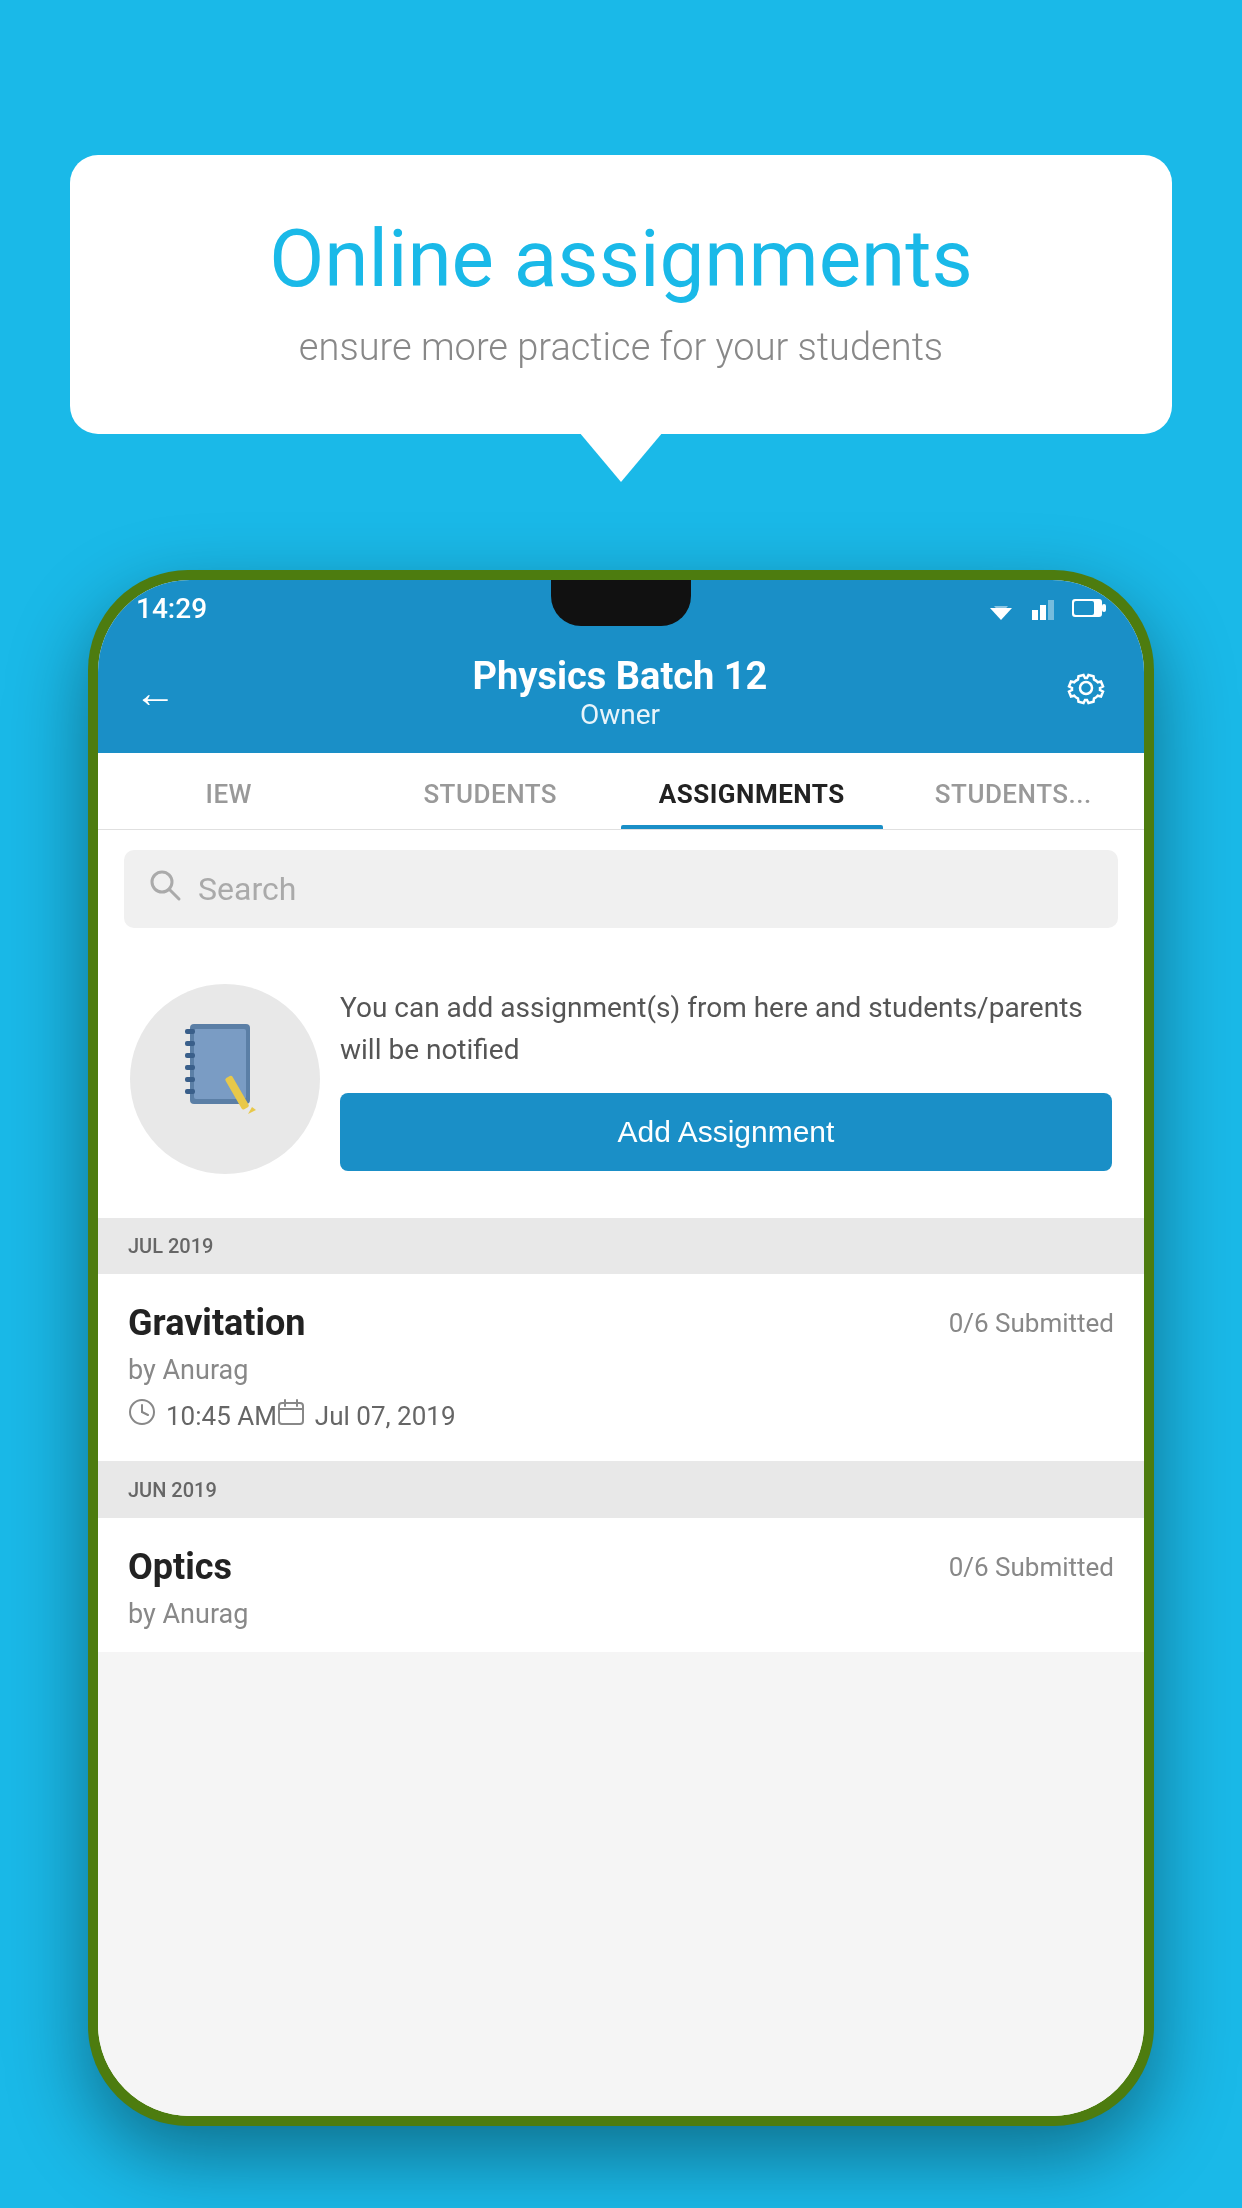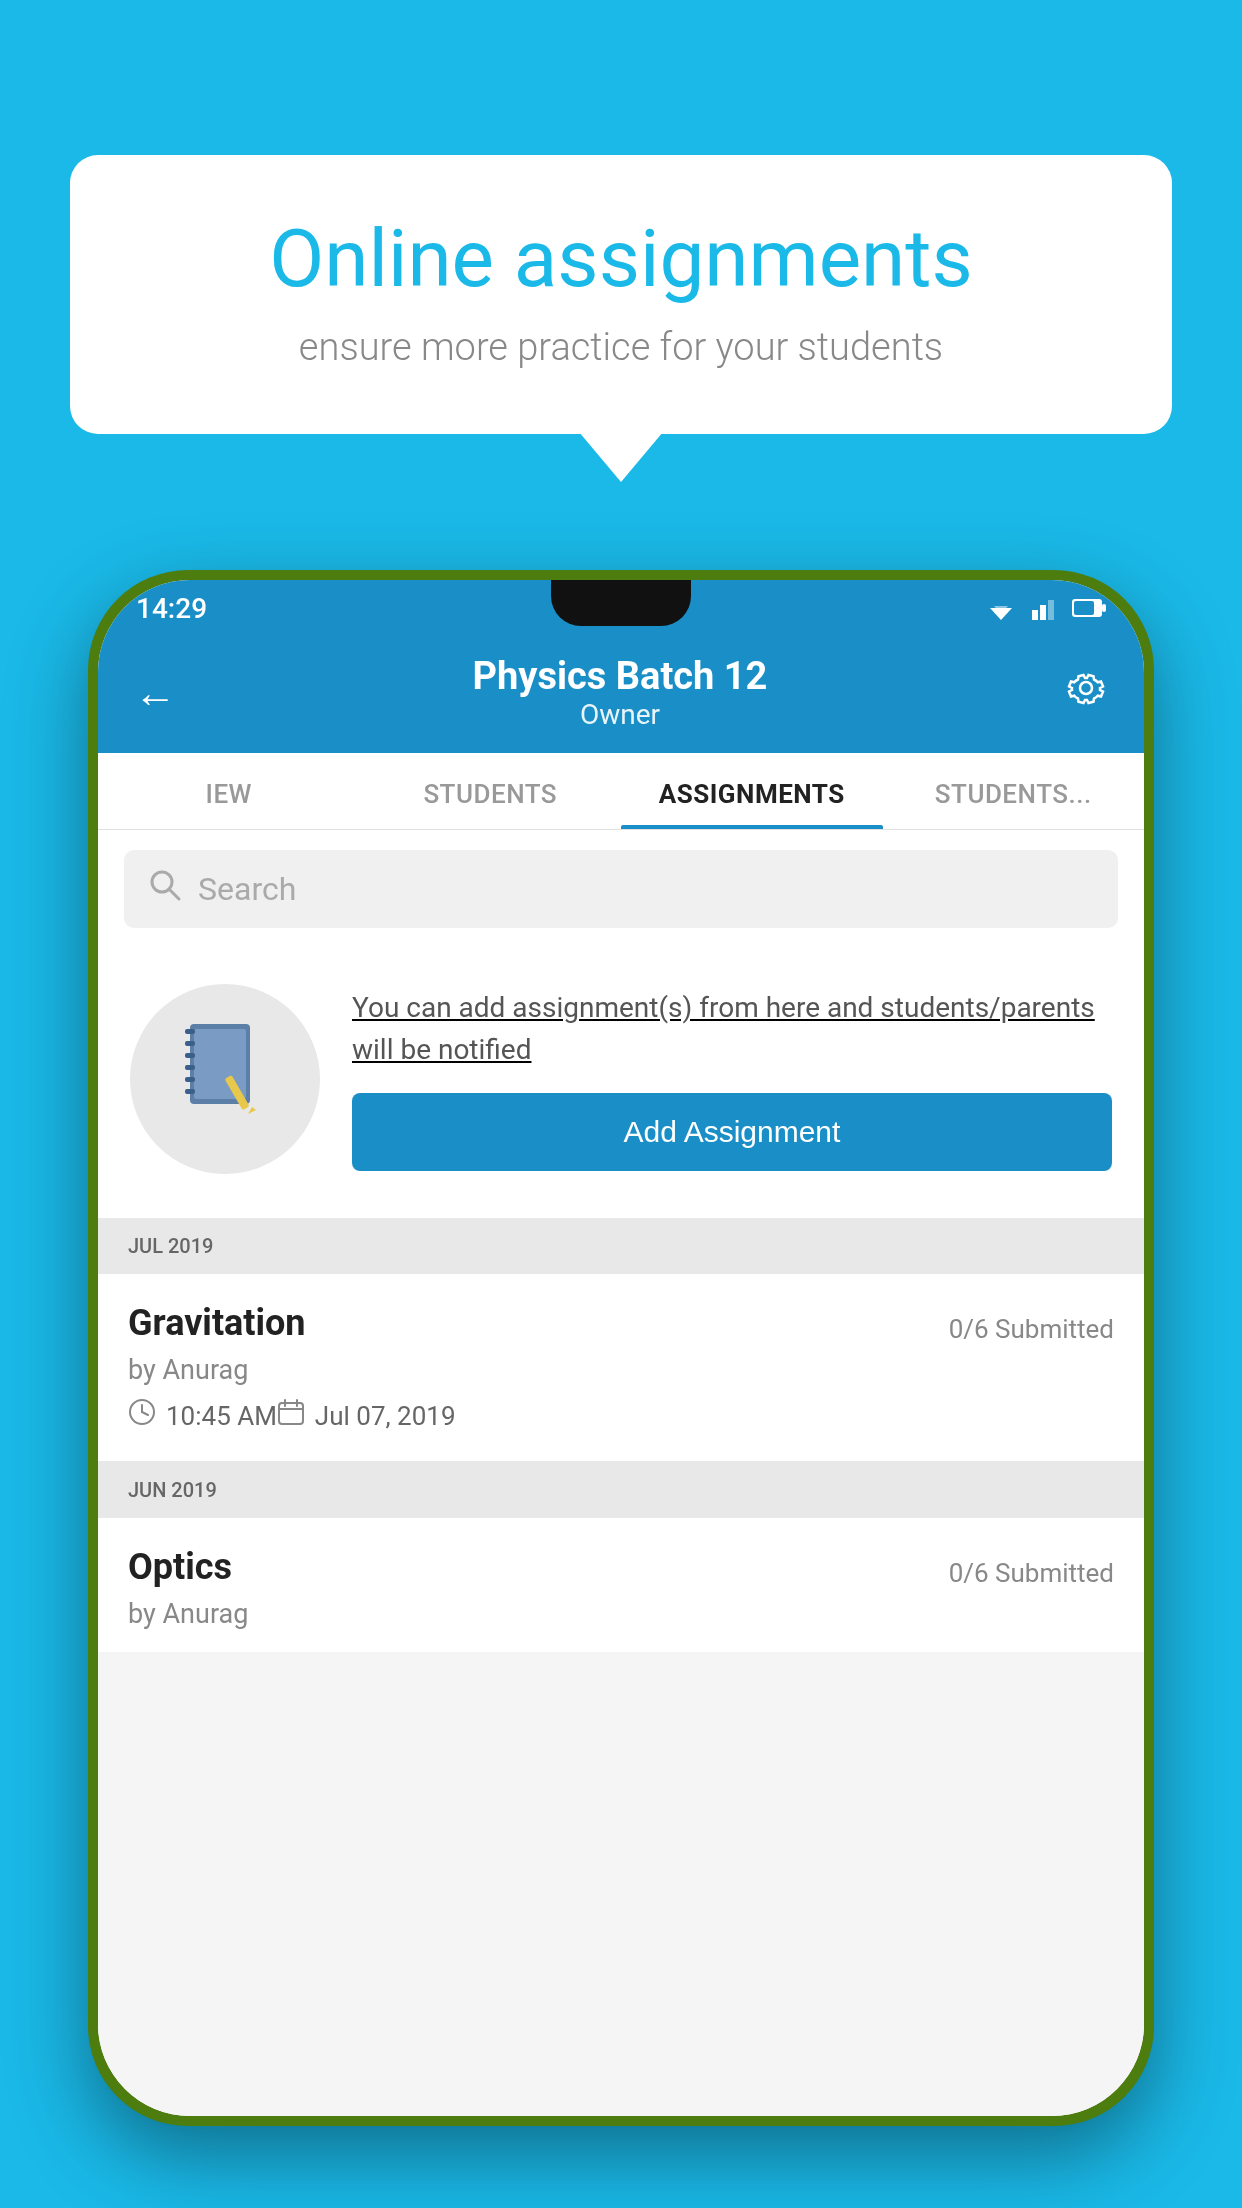--- a/index.html
+++ b/index.html
@@ -206,22 +206,21 @@
       color: #aaa;
     }
 
     
     .add-assignment-card {
       background: white;
       margin: 0;
       padding: 36px 32px 44px;
       display: flex;
       align-items: center;
-      gap: 32px;
-      text-decoration: underline;
+      gap: 20px;
     }
     .notebook-icon-wrap {
       width: 190px;
       height: 190px;
       background: #e8e8e8;
       border-radius: 50%;
       display: flex;
       align-items: center;
       justify-content: center;
       flex-shrink: 0;
@@ -262,21 +261,21 @@
 
     
     .assignment-item {
       background: white;
       padding: 28px 30px 28px;
       border-bottom: 1px solid #e8e8e8;
     }
     .assignment-top {
       display: flex;
       justify-content: space-between;
-      align-items: flex-end;
+      align-items: center;
       margin-bottom: 10px;
     }
     .assignment-name {
       font-size: 36px;
       font-weight: 700;
       color: #222;
     }
     .assignment-submitted {
       font-size: 26px;
       color: #888;

